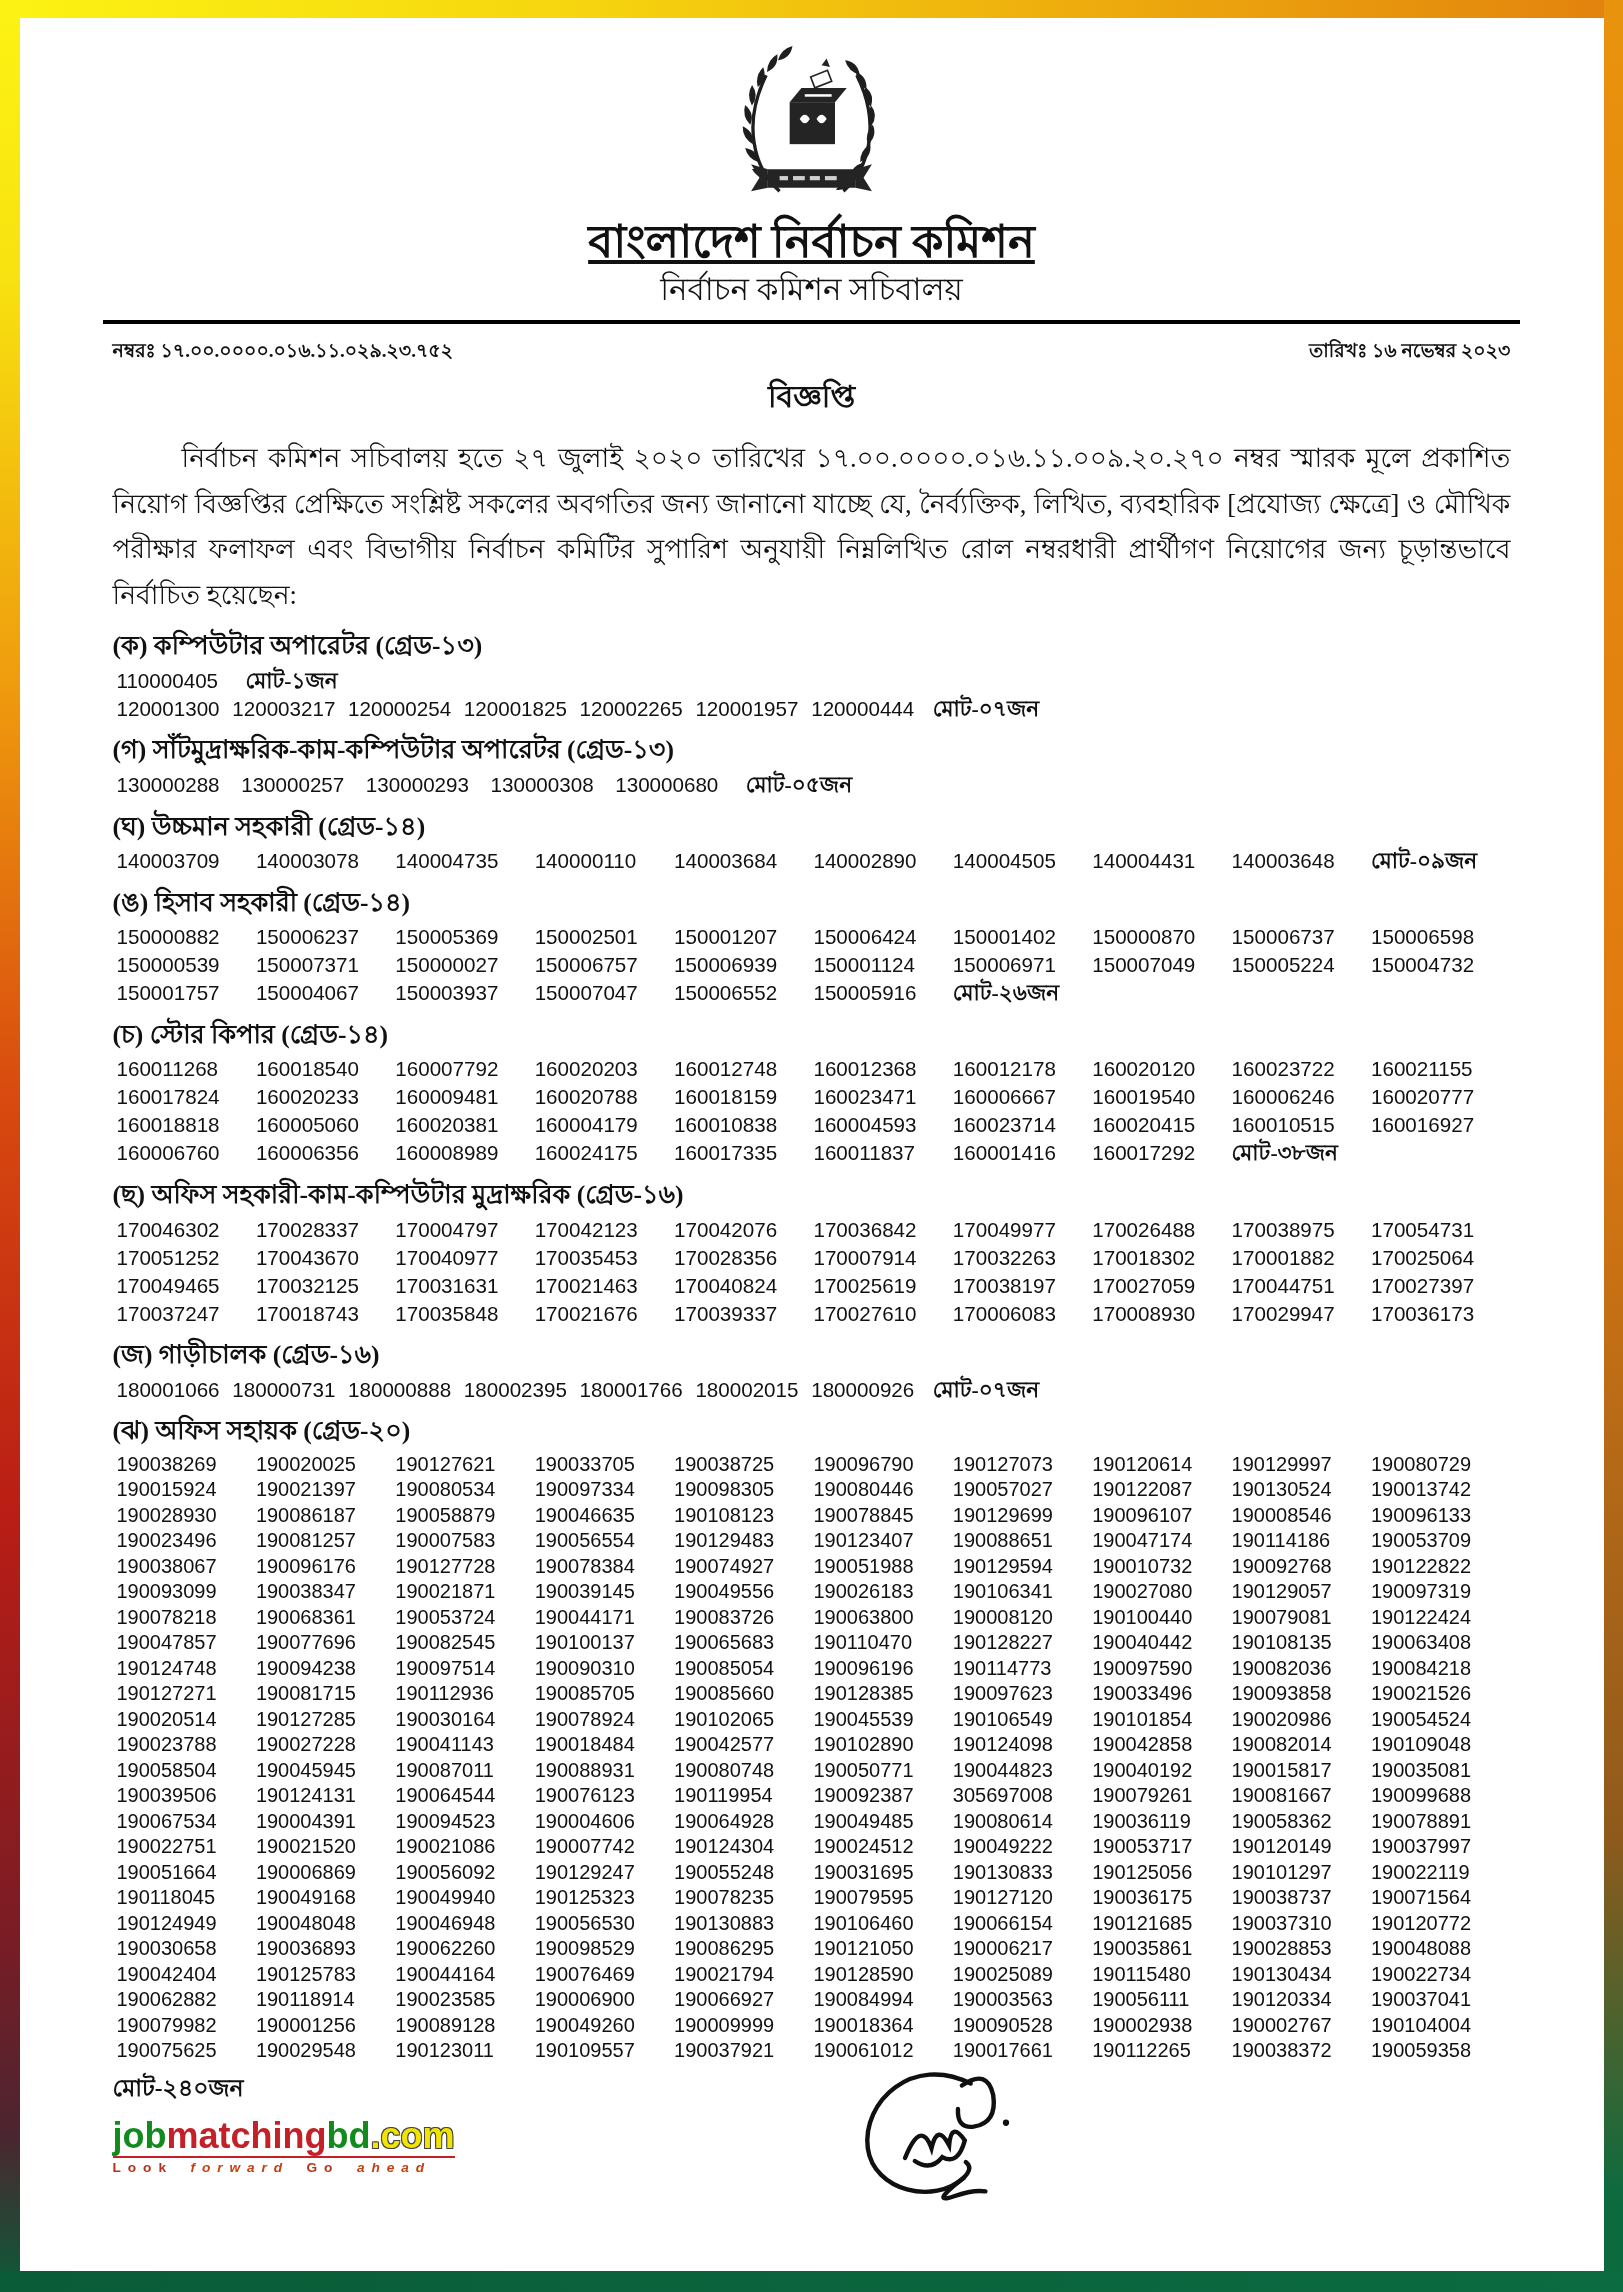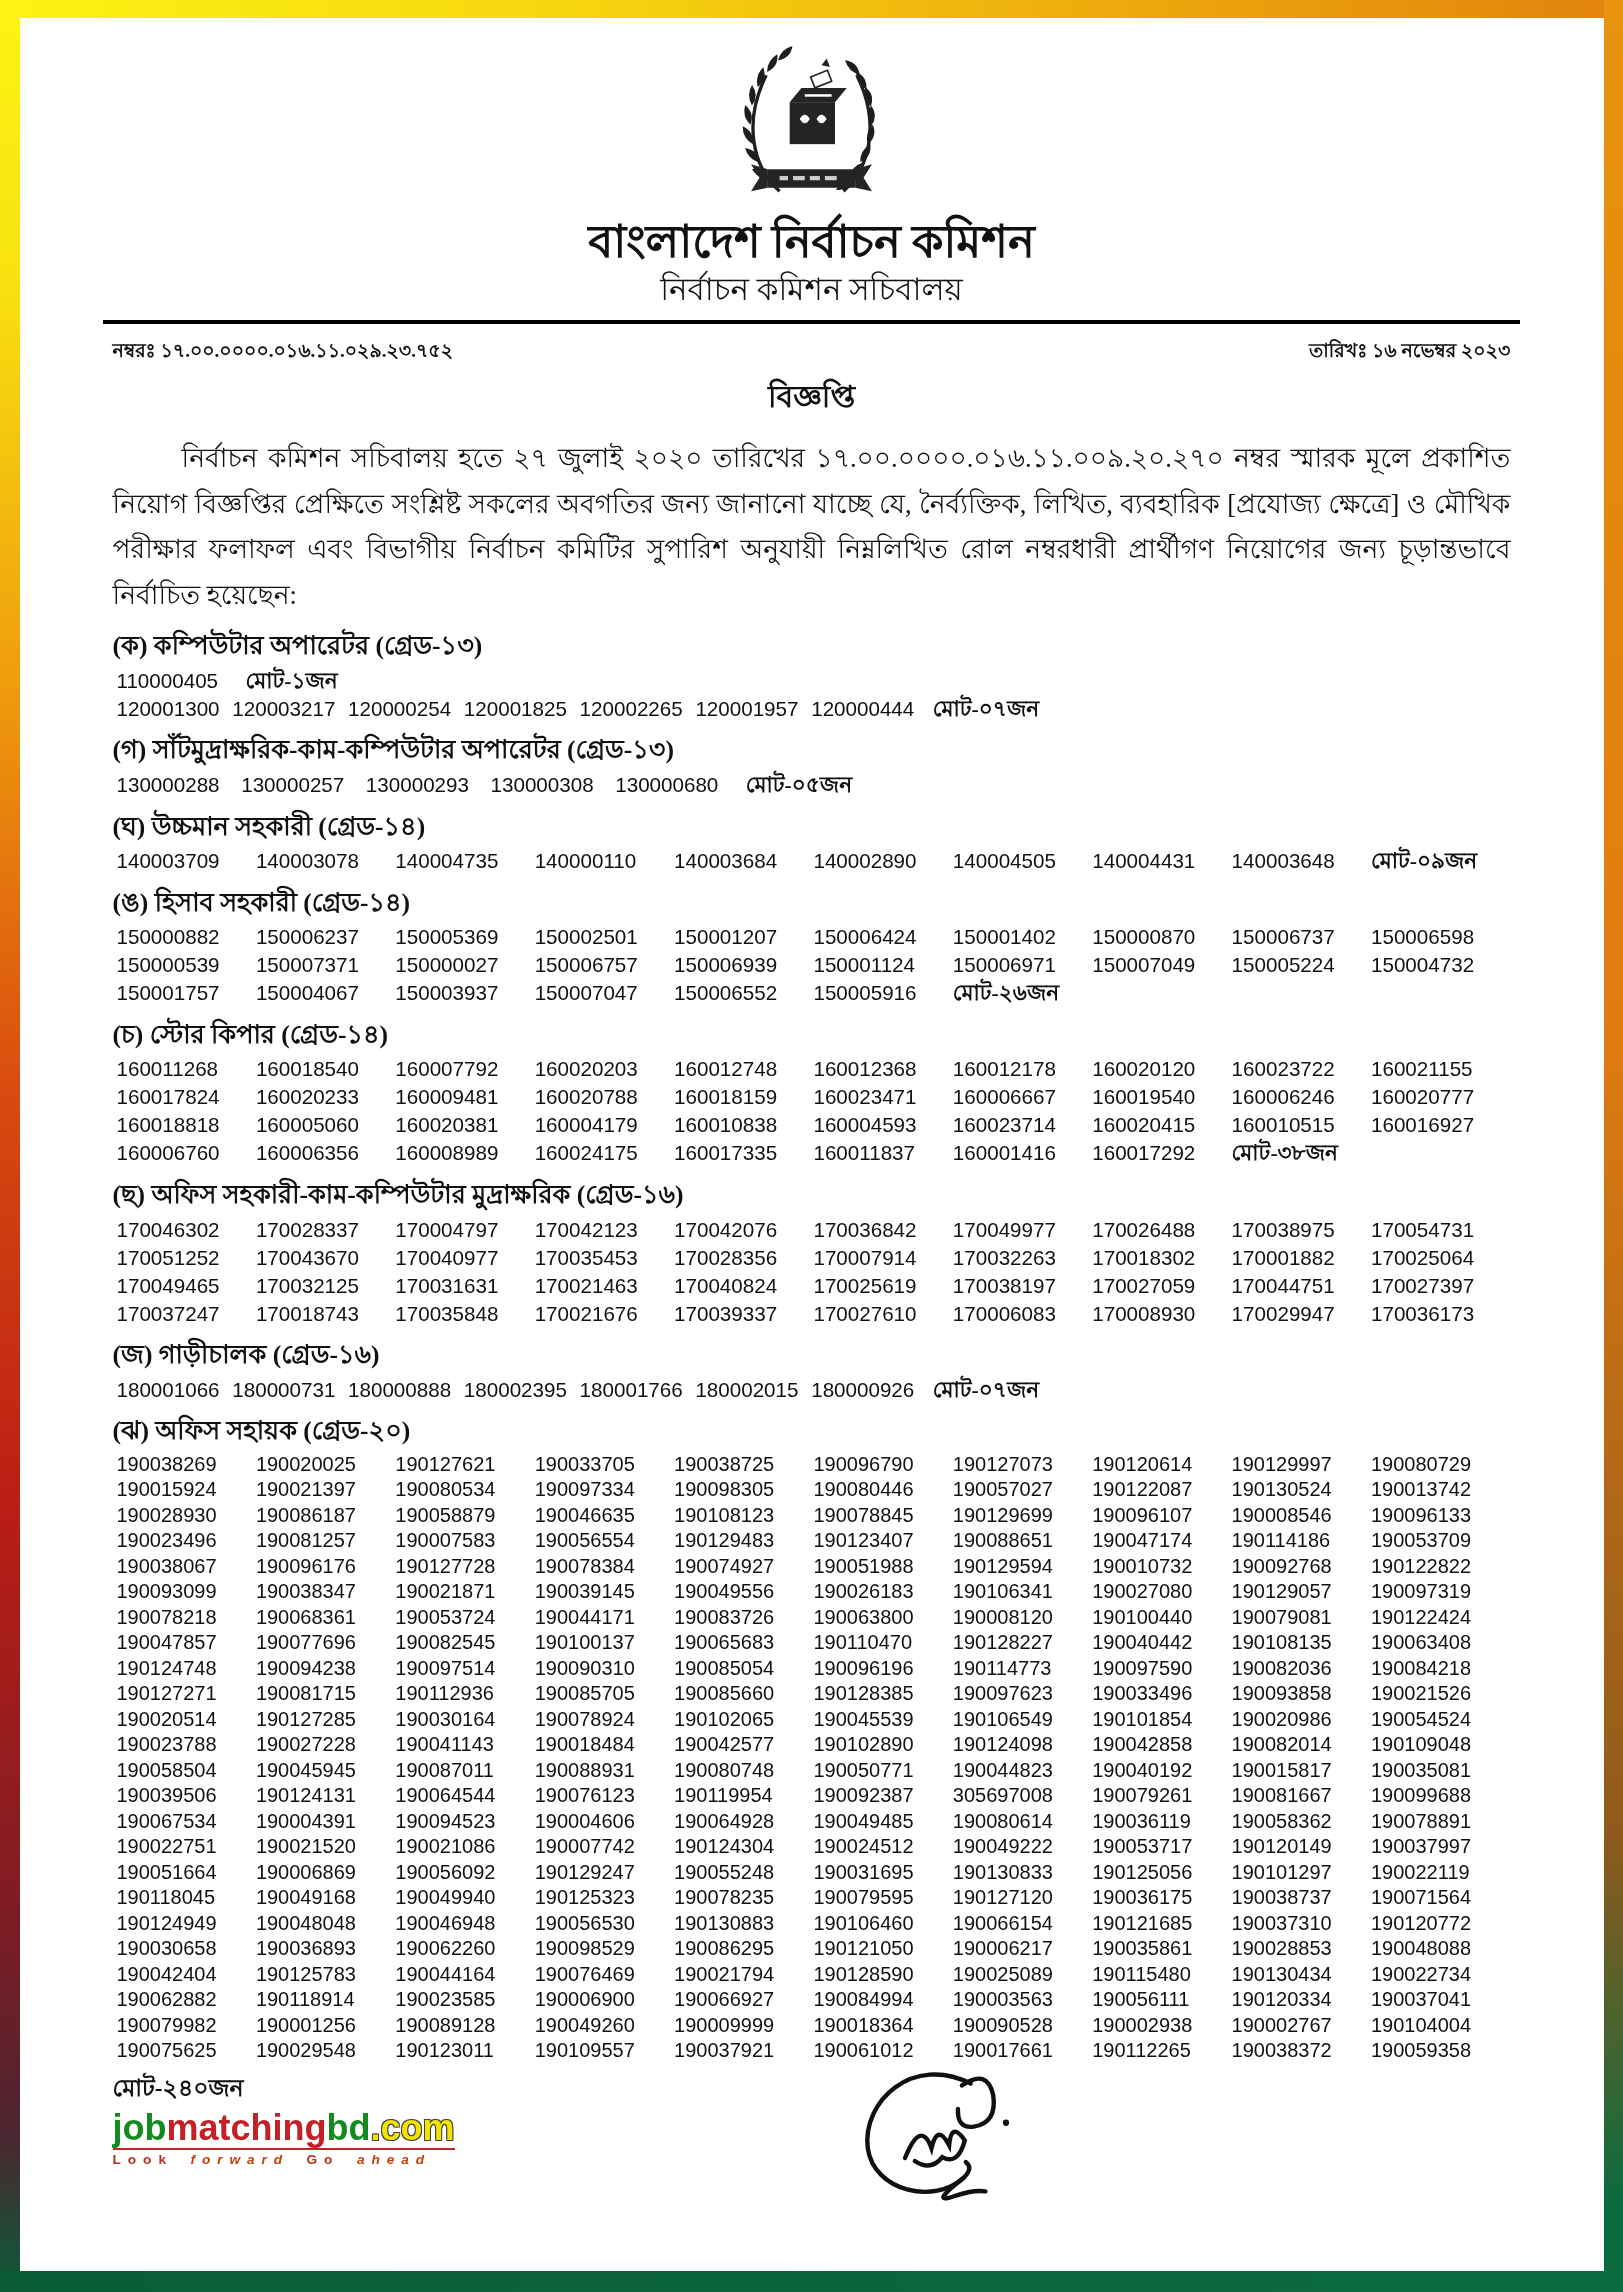--- a/index.html
+++ b/index.html
@@ -11,41 +11,41 @@
   .frame-right{position:absolute;top:0;right:0;bottom:0;width:18.6px;
     background:linear-gradient(180deg,#e8930d 0%,#e07b10 45%,#8f5a1c 80%,#0b6b3f 96%,#0b6b3f 100%);}
   .frame-bottom{position:absolute;bottom:0;left:0;right:0;height:21.6px;
     background:linear-gradient(90deg,#0a5c38 0%,#0b6b41 100%);}
   .frame-left{position:absolute;top:0;left:0;bottom:0;width:19.6px;
     background:linear-gradient(180deg,#fcf313 0%,#f8e210 12%,#ef9b0d 30%,#d8490f 48%,#b91d15 66%,#7c1c24 84%,#4c2530 93%,#0b5c38 100%);}
   .content{position:absolute;top:17.6px;left:19.6px;right:18.6px;bottom:21.6px;padding:7.8px 94px 0 93px;}
 
   header{text-align:center;}
   .logo{display:block;margin:9.8px auto 2px auto;}
-  .org-name{font-size:45px;font-weight:bold;margin:2px 0 0 0;line-height:1.2;}
+  .org-name{font-size:45px;font-weight:bold;margin:2px 0 0 0;line-height:1.2;text-decoration:underline;}
   .org-dept{font-size:31px;margin:2px 0 0 0;line-height:1.25;}
   .rule{border:none;border-top:4.9px solid #000;margin:9.8px -9.8px 0 -9.8px;}
 
   .memo-row{display:flex;justify-content:space-between;font-size:19px;font-weight:bold;margin-top:11.8px;}
   .notice-title{text-align:center;font-size:30px;font-weight:bold;margin-top:5.9px;}
   .intro{font-size:26.5px;line-height:1.72;text-align:justify;text-indent:69px;margin:11.8px 0 0 0;}
 
   .sec-title{font-size:25.5px;font-weight:bold;line-height:1.2;margin:12.7px 0 4.9px 0;}
   .num-row{font-size:20.6px;line-height:28px;padding-left:3.9px;}
   .row-grid{display:grid;grid-template-columns:repeat(10,1fr);justify-items:start;}
   .row-flex{display:flex;gap:21.6px;}
   .row-flex.tight{gap:12.7px;}
   .compact .num-row{line-height:25.5px;font-size:20px;}
   .num{font-family:"Liberation Sans","DejaVu Sans",sans-serif;white-space:nowrap;}
   .total{font-weight:bold;font-size:21.6px;white-space:nowrap;}
   .row-flex .total{margin-left:5.9px;}
 
   .grand-total{font-weight:bold;font-size:23.5px;margin-top:5.9px;}
 
-  .watermark{margin-top:0;display:inline-block;}
+  .watermark{margin-top:8px;display:inline-block;}
   .wm-main{font-family:"Liberation Sans","DejaVu Sans",sans-serif;font-weight:bold;font-size:36px;
            letter-spacing:0;line-height:1.05;border-bottom:2.9px solid #c42027;padding-bottom:1px;}
   .wm-green{color:#128a1e;}
   .wm-red{color:#c42027;}
   .wm-yellow{color:#f2e400;text-shadow:-1px -1px 0 #444,1px -1px 0 #444,-1px 1px 0 #444,1px 1px 0 #444;}
   .wm-tag{font-family:"Liberation Sans","DejaVu Sans",sans-serif;font-size:13.7px;font-weight:bold;
           letter-spacing:6.9px;margin-top:2.9px;display:flex;gap:17.6px;text-align:right;}
   .tag-red{color:#b5321e;}
   .tag-green{color:#c2410c;font-style:italic;}
 

